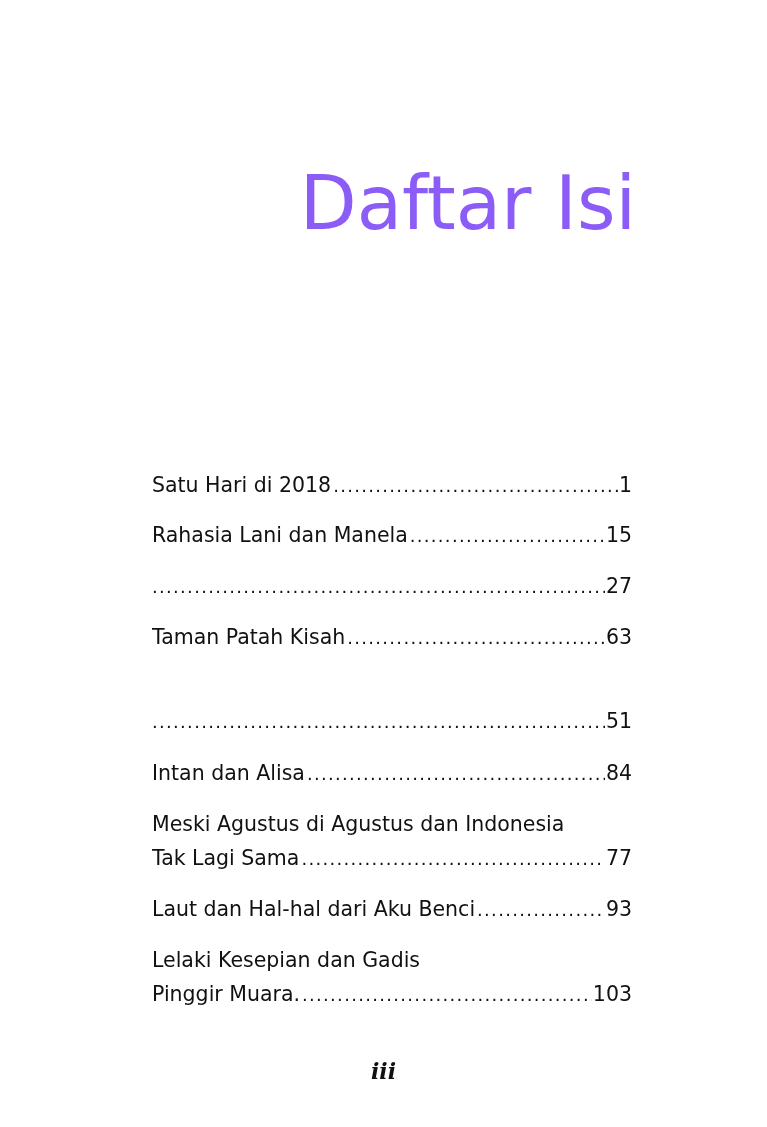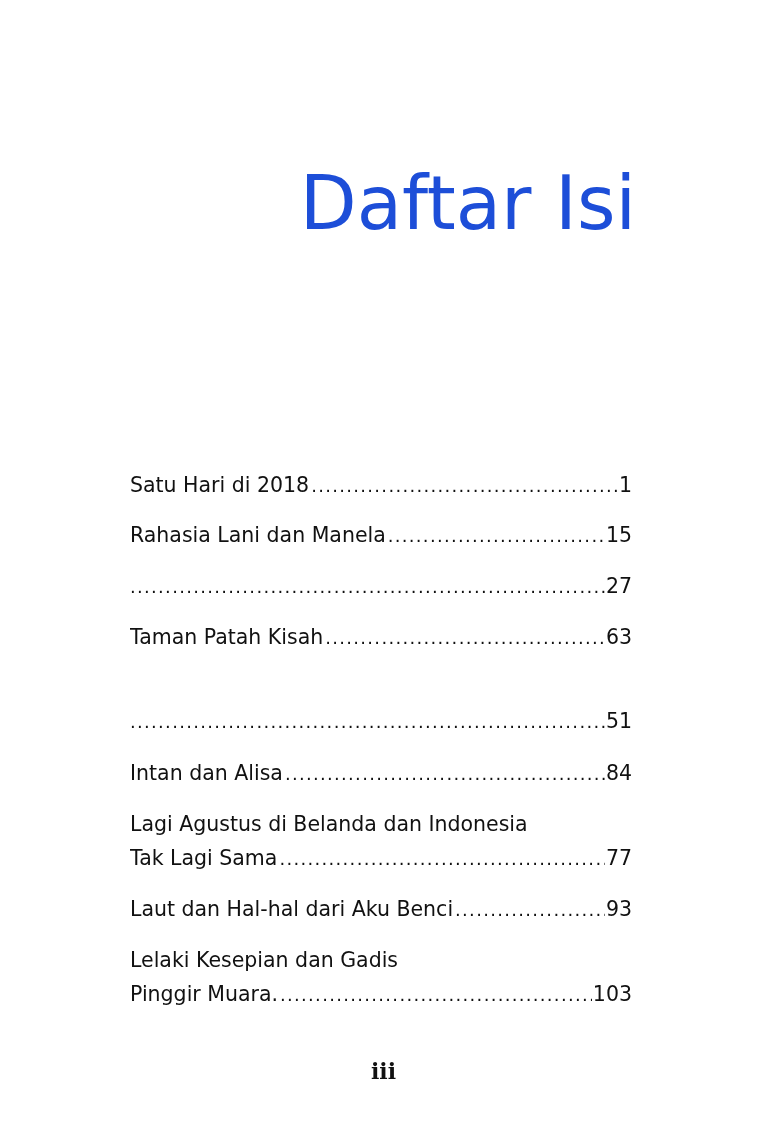--- a/index.html
+++ b/index.html
@@ -16,21 +16,21 @@
       color: #111111;
     }
     .page-title {
       position: absolute;
       right: 131px;
       top: 158px;
       font-size: 74px;
       line-height: 90px;
       font-weight: normal;
       letter-spacing: 0px;
-      color: #1d4ed8;
+      color: #8b5cf6;
       margin: 0;
     }
     .toc {
       position: absolute;
       left: 130px;
       top: 468px;
       width: 502px;
     }
     .toc-entry {
       position: absolute;
@@ -38,20 +38,21 @@
       width: 502px;
       font-size: 20.5px;
       line-height: 34px;
     }
     .toc-line {
       display: flex;
       align-items: baseline;
       white-space: nowrap;
       overflow: hidden;
       height: 34px;
+      margin-left: 22px;
     }
     .toc-title {
       flex: 0 0 auto;
       padding-right: 2px;
     }
     .toc-leader {
       flex: 1 1 auto;
       overflow: hidden;
       white-space: nowrap;
       letter-spacing: 1.3px;
@@ -67,20 +68,21 @@
     .folio {
       position: absolute;
       left: 0;
       width: 767px;
       top: 1056px;
       text-align: center;
       font-family: "DejaVu Serif", serif;
       font-size: 22px;
       font-weight: bold;
       line-height: 30px;
+      font-style: italic;
     }
   </style>
 </head>
 <body>
 
 <h1 class="page-title">Daftar Isi</h1>
 
 <div class="toc">
 
   <div class="toc-entry" style="top:0px">
@@ -124,21 +126,21 @@
   <div class="toc-entry" style="top:288px">
     <div class="toc-line">
       <span class="toc-title">Intan dan Alisa</span>
       <span class="toc-leader"></span>
       <span class="toc-page">84</span>
     </div>
   </div>
 
   <div class="toc-entry" style="top:339px">
     <div class="toc-line">
-      <span class="toc-title">Lagi Agustus di Belanda dan Indonesia</span>
+      <span class="toc-title">Meski Agustus di Agustus dan Indonesia</span>
     </div>
     <div class="toc-line">
       <span class="toc-title">Tak Lagi Sama</span>
       <span class="toc-leader"></span>
       <span class="toc-page">77</span>
     </div>
   </div>
 
   <div class="toc-entry" style="top:424px">
     <div class="toc-line">

